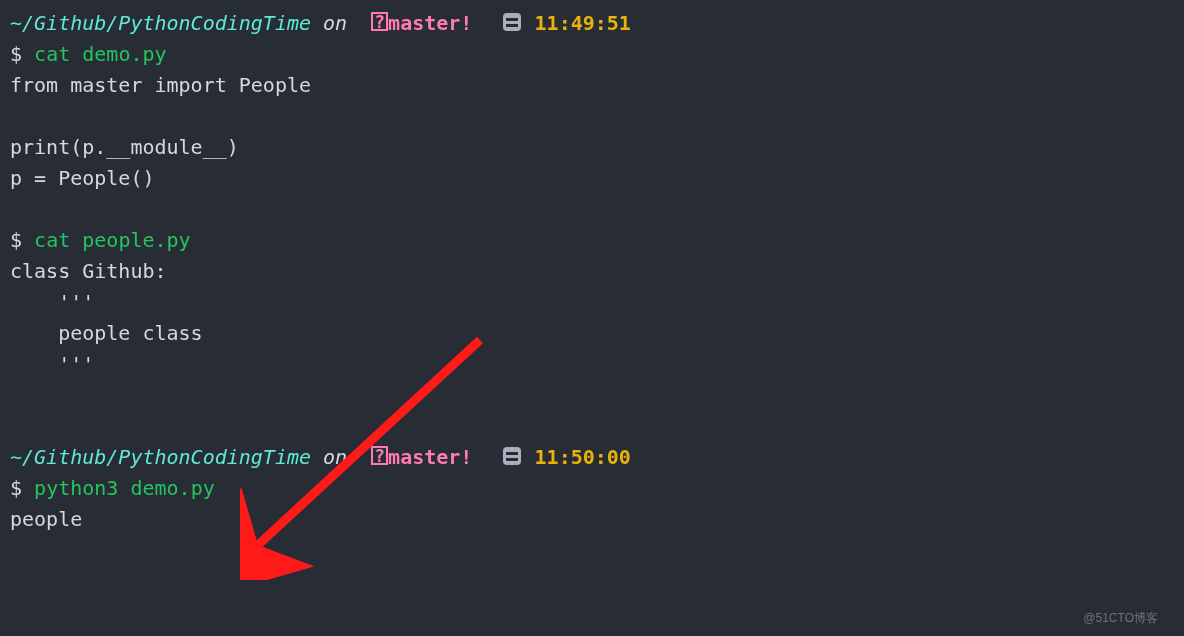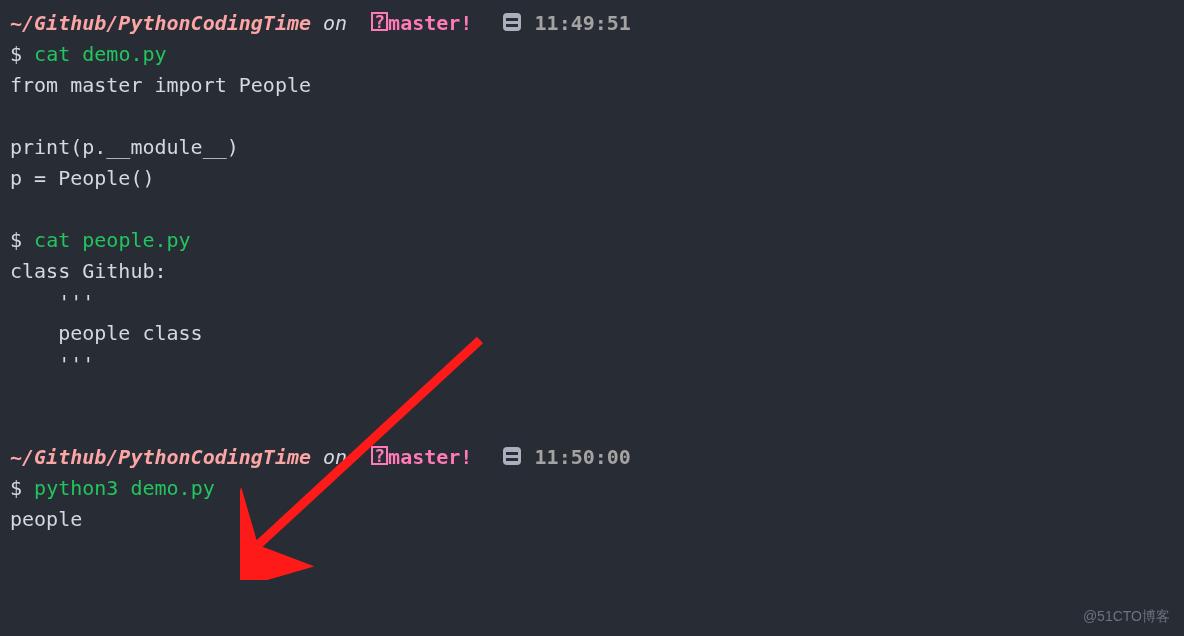--- a/index.html
+++ b/index.html
@@ -8,21 +8,21 @@
       font-family: "Menlo", "Consolas", "DejaVu Sans Mono", monospace;
       font-size: 20px;
       line-height: 1.55;
       color: #d4d8df;
       width: 1184px;
       height: 636px;
       overflow: hidden;
       position: relative;
       padding: 8px 10px;
     }
-    .path { color: #fca5a5; font-weight: bold; font-style: italic; }
+    .path { color: #5eead4; font-weight: normal; font-style: italic; }
     .on { color: #d4d8df; font-style: italic; text-align: right; }
     .branch-box {
       color: #ff7ab6;
       font-weight: bold;
     }
     .branch-q {
       display: inline-block;
       border: 2px solid #ff7ab6;
       line-height: 0.85;
       font-size: 18px;
@@ -51,37 +51,37 @@
     }
     .clock::after {
       content: "";
       position: absolute;
       left: 3px;
       right: 3px;
       bottom: 4px;
       height: 3px;
       background: #282c34;
     }
-    .time { color: #a3a3a3; font-weight: bold; }
+    .time { color: #eab308; font-weight: bold; }
     .prompt-sym { color: #d4d8df; }
     .cmd-word { color: #22c55e; }
     .output { color: #d4d8df; }
     .blank { height: 1.55em; }
     .arrow-svg {
       position: absolute;
       left: 240px;
       top: 330px;
       pointer-events: none;
     }
     .watermark {
       position: absolute;
-      right: 14px;
+      right: 26px;
       bottom: 8px;
       color: #6b7280;
-      font-size: 14px;
+      font-size: 12px;
       font-family: sans-serif;
     }
     .line { white-space: pre; }
   </style>
 </head>
 <body>
 
 <div>
   <div class="line"><span class="path">~/Github/PythonCodingTime</span> <span class="on">on</span>  <span class="branch-box"><span class="branch-q">?</span><span class="branch-text">master!</span></span>  <span class="clock"></span> <span class="time">11:49:51</span></div>
   <div class="line"><span class="prompt-sym">$</span> <span class="cmd-word">cat demo.py</span></div>

